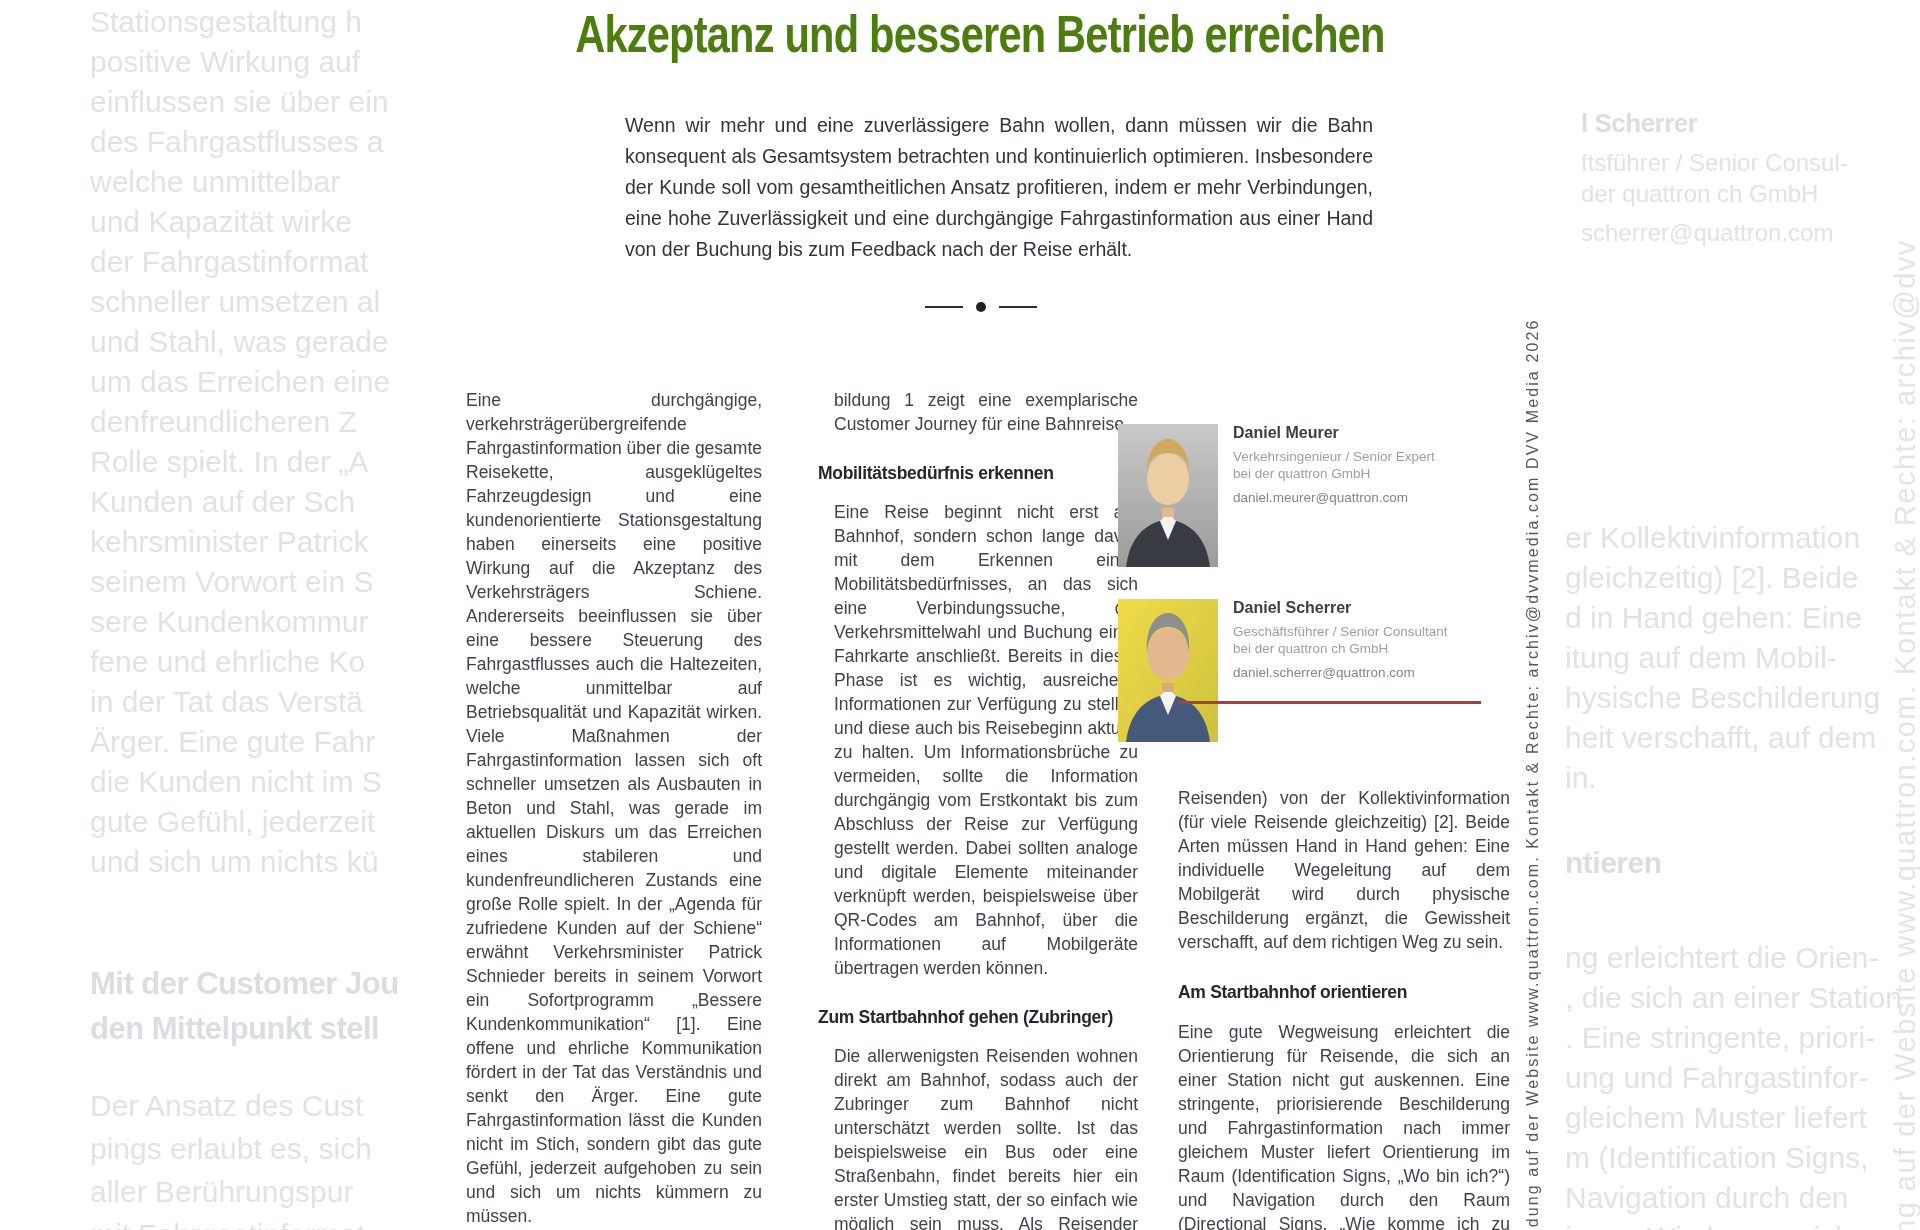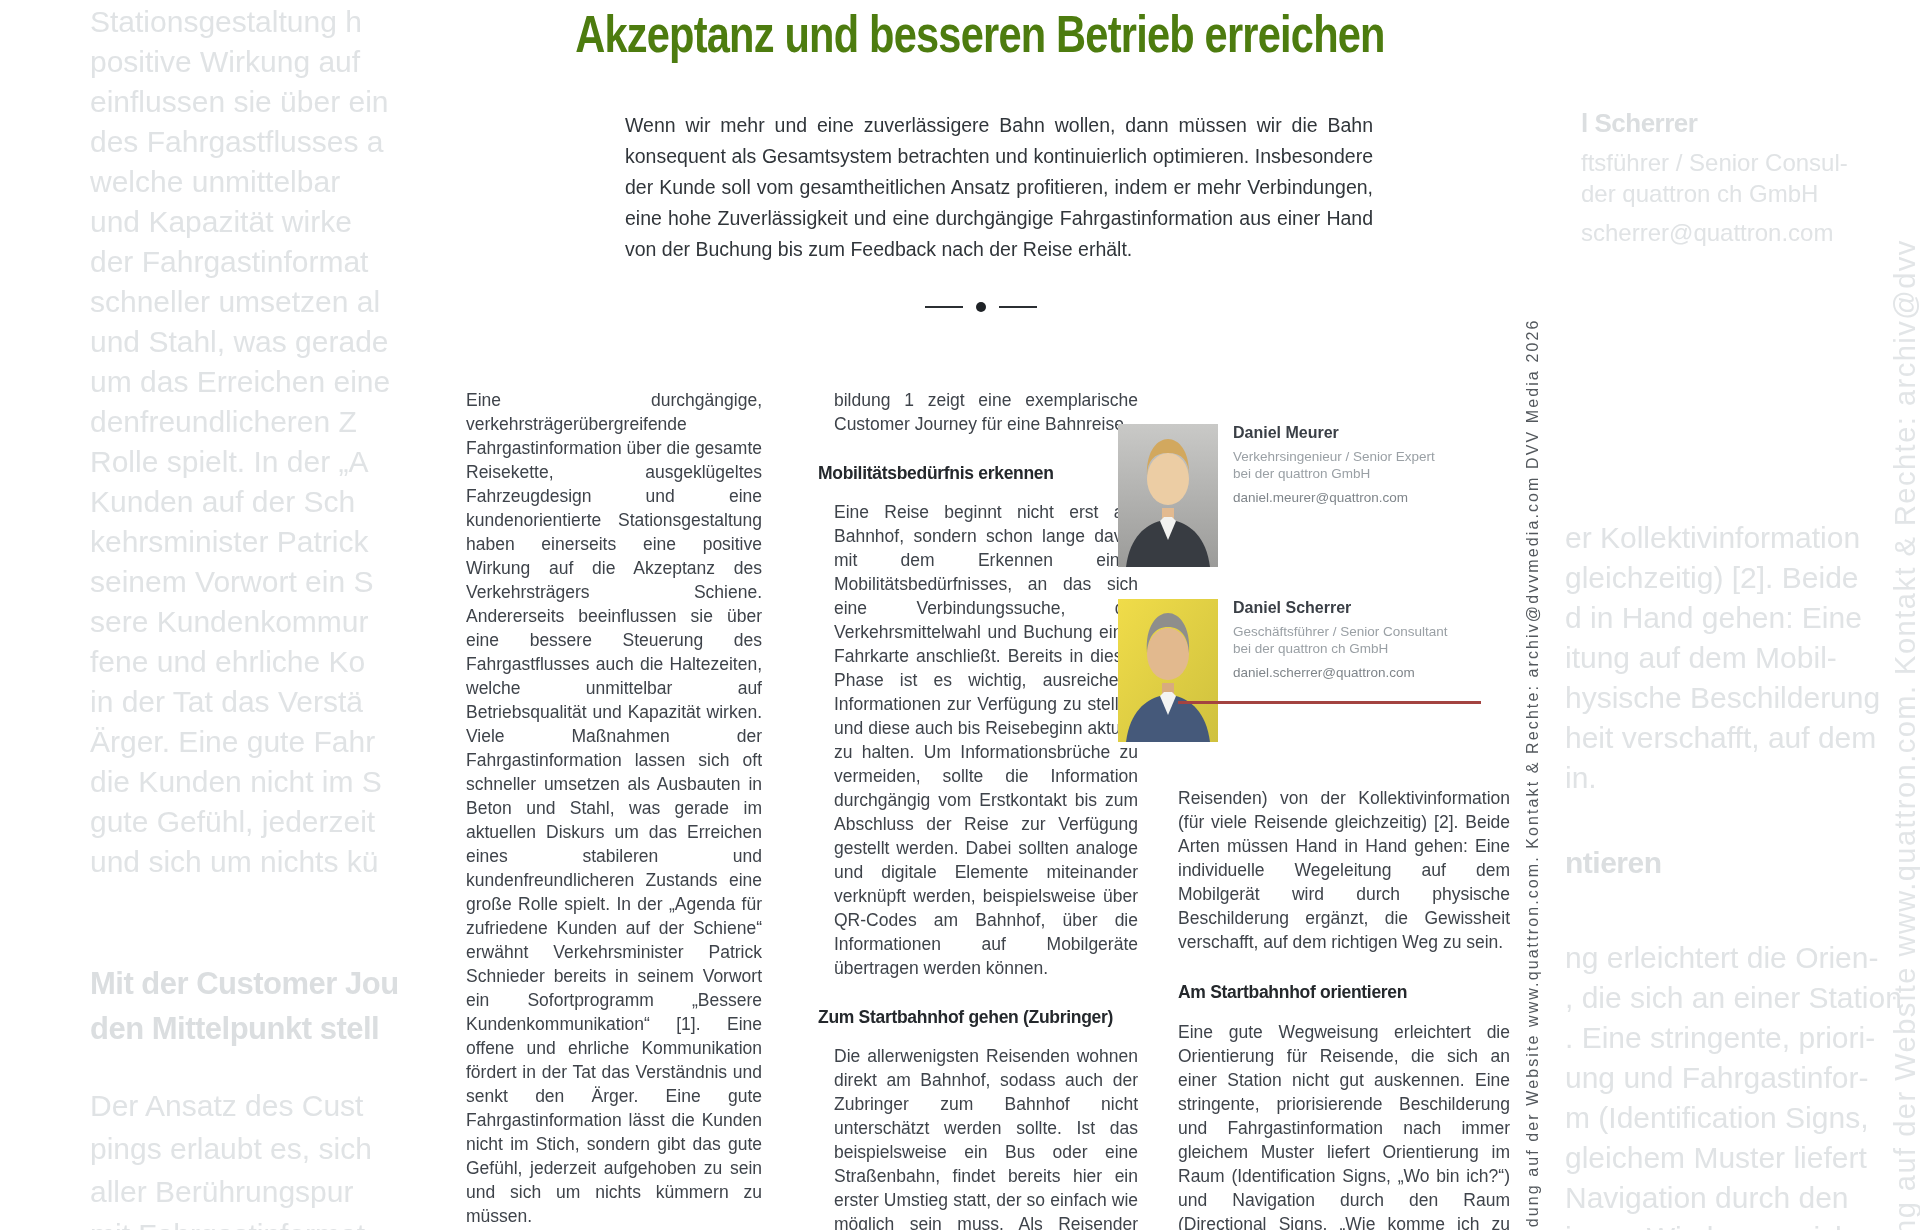--- a/index.html
+++ b/index.html
@@ -125,22 +125,22 @@
         <div class="gline">heit verschafft, auf dem</div>
         <div class="gline">in.</div>
       </div>
     <div class="gr-bottom">
 
     <div class="gline bold">ntieren</div>
         <div class="gline" style="margin-top: 55px;">ng erleichtert die Orien-</div>
         <div class="gline">, die sich an einer Station</div>
         <div class="gline">. Eine stringente, priori-</div>
         <div class="gline">ung und Fahrgastinfor-</div>
+        <div class="gline">gleichem Muster liefert</div>
         <div class="gline">m (Identification Signs,</div>
-        <div class="gline">gleichem Muster liefert</div>
         <div class="gline">Navigation durch den</div>
         <div class="gline">igns, „Wie komme ich</div>
       </div>
   </div>
   <div class="ghost-vert">ng auf der Website www.quattron.com. Kontakt &amp; Rechte: archiv@dvv</div>
 
   <div class="title-wrap">
     <h1><span>Akzeptanz und besseren Betrieb erreichen</span></h1>
   </div>
   <p class="lead">Wenn wir mehr und eine zuverlässigere Bahn wollen, dann müssen wir die Bahn konsequent als Gesamtsystem betrachten und kontinuierlich optimieren. Insbesondere der Kunde soll vom gesamtheitlichen Ansatz profitieren, indem er mehr Verbindungen, eine hohe Zuverlässigkeit und eine durchgängige Fahrgastinformation aus einer Hand von der Buchung bis zum Feedback nach der Reise erhält.</p>

